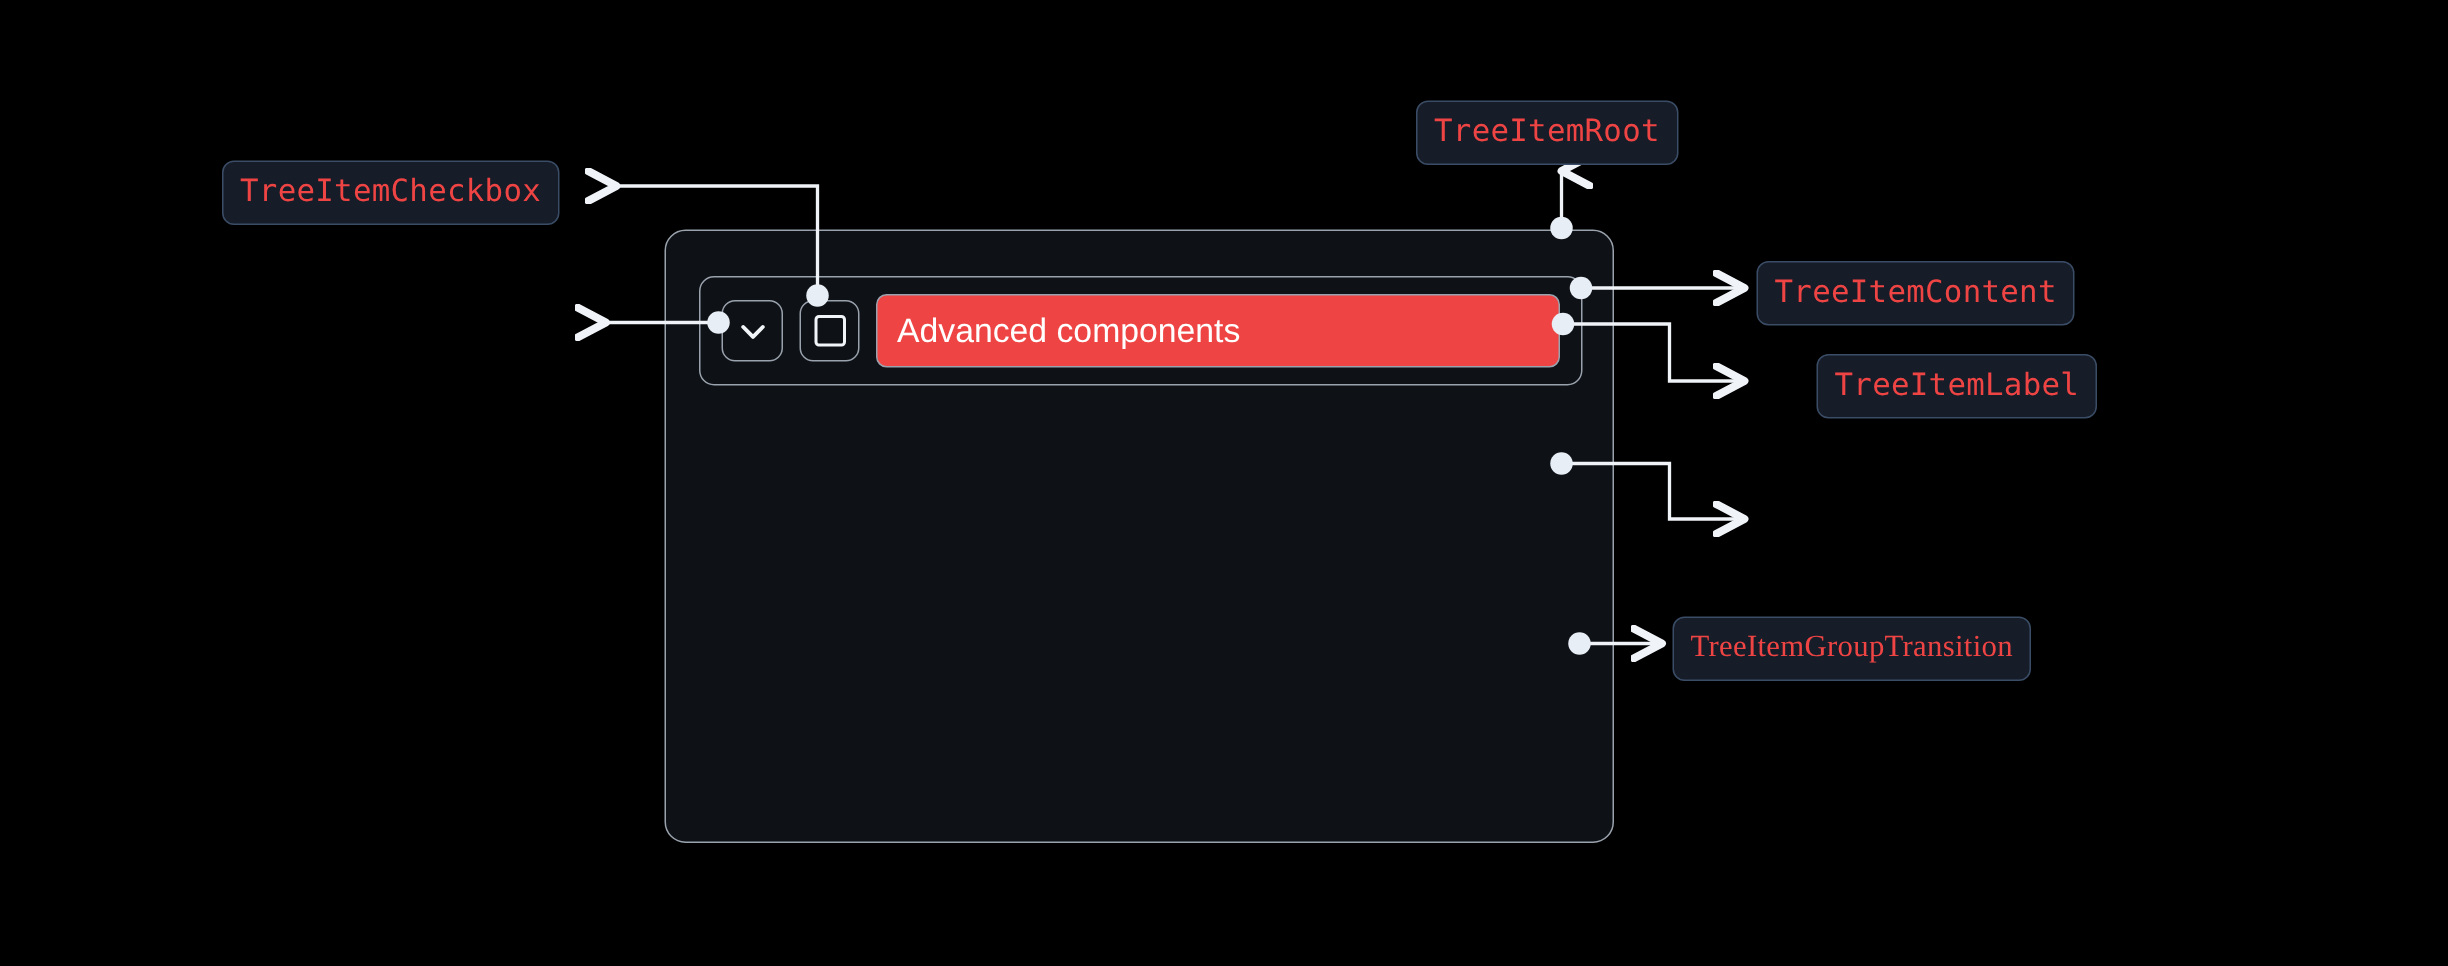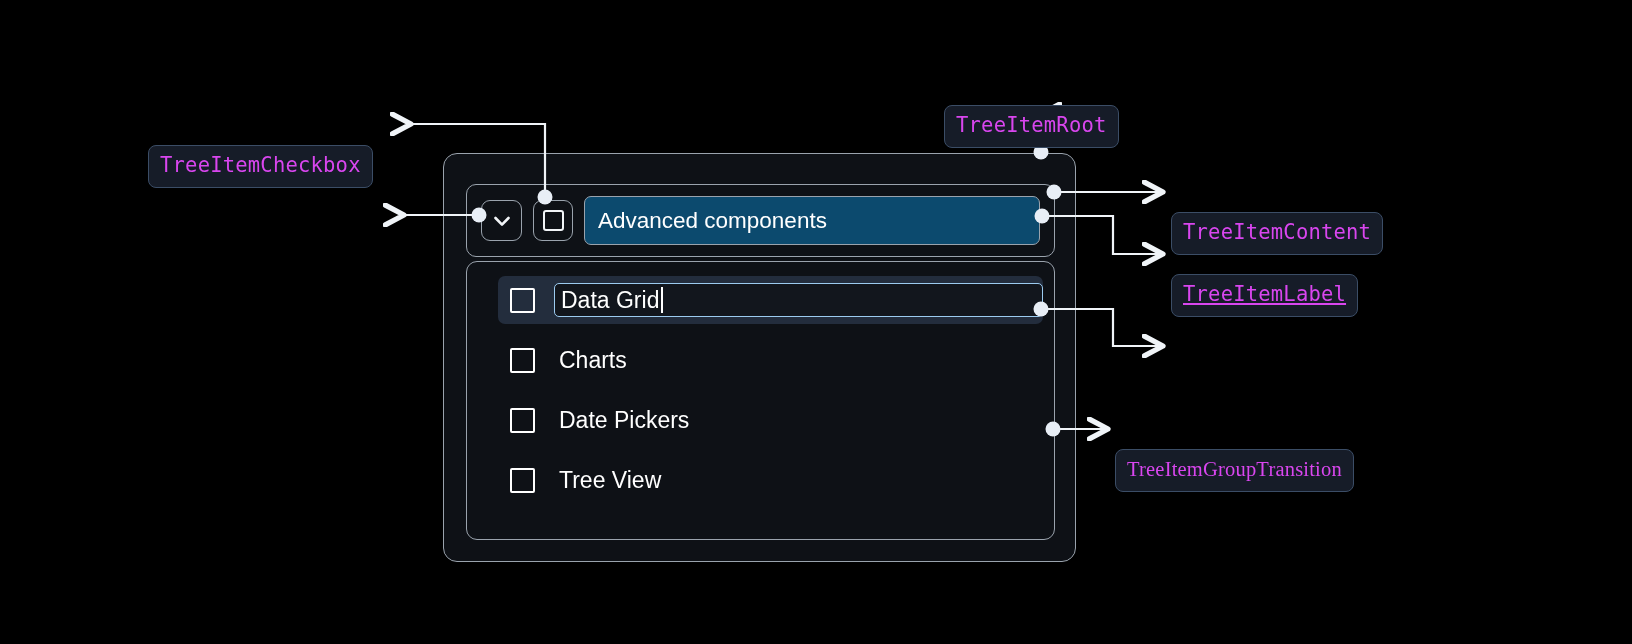--- a/index.html
+++ b/index.html
@@ -31,29 +31,28 @@
     z-index: 5;
   }
 
   
   .chip {
     position: absolute;
     box-sizing: border-box;
     background: #161c28;
     border: 1.5px solid #3b4d66;
     border-radius: 8px;
-    color: #d946ef;
+    color: #ef4444;
     font-family: "DejaVu Sans Mono", "Liberation Mono", monospace;
     font-size: 20.5px;
     letter-spacing: 0.2px;
     line-height: 1;
     padding: 9px 11px 11px 11px;
     white-space: nowrap;
     z-index: 8;
-    margin-top: 38px;
   }
 
   
   .tree-root {
     position: absolute;
     left: 443px;
     top: 153px;
     width: 633px;
     height: 409px;
     box-sizing: border-box;
@@ -114,21 +113,21 @@
     border-radius: 3px;
     background: transparent;
   }
 
   .tree-label {
     flex: 1 1 auto;
     height: 49px;
     box-sizing: border-box;
     border: 1.5px solid #9aa3ad;
     border-radius: 7px;
-    background: #0c4a6e;
+    background: #ef4444;
     display: flex;
     align-items: center;
     padding-left: 13px;
     font-size: 22.5px;
     color: #ffffff;
   }
 
   .tree-group {
     position: absolute;
     left: 22px;
@@ -210,46 +209,20 @@
         </span>
       </div>
       <div class="cb-container">
         <span class="checkbox-sq"></span>
       </div>
       <div class="tree-label">
         <span>Advanced components</span>
       </div>
     </div>
 
-    <div class="tree-group">
-
-      <div class="tree-item selected" style="top:14px;">
-        <span class="item-cb"></span>
-        <span class="label-input">
-          <span>Data Grid</span>
-          <span class="caret"></span>
-        </span>
-      </div>
-
-      <div class="tree-item" style="top:74px;">
-        <span class="item-cb"></span>
-        <span class="item-text">Charts</span>
-      </div>
-
-      <div class="tree-item" style="top:134px;">
-        <span class="item-cb"></span>
-        <span class="item-text">Date Pickers</span>
-      </div>
-
-      <div class="tree-item" style="top:194px;">
-        <span class="item-cb"></span>
-        <span class="item-text">Tree View</span>
-      </div>
-
-    </div>
   </div>
 
   <svg id="connectors" viewBox="0 0 1632 644" width="1632" height="644">
     <defs>
       <marker id="arrR" markerWidth="11" markerHeight="11" refX="9.5" refY="5.5" orient="auto">
         <path d="M1,1 L9.5,5.5 L1,10" fill="none" stroke="#f0f4f8" stroke-width="2.4" stroke-linecap="round" stroke-linejoin="round"></path>
       </marker>
       <marker id="arrL" markerWidth="11" markerHeight="11" refX="1.5" refY="5.5" orient="auto">
         <path d="M10,1 L1.5,5.5 L10,10" fill="none" stroke="#f0f4f8" stroke-width="2.4" stroke-linecap="round" stroke-linejoin="round"></path>
       </marker>
@@ -286,18 +259,18 @@
     </g>
   </svg>
 
   <div class="chip" style="left:148px; top:107px;">TreeItemCheckbox</div>
 
 
   <div class="chip" style="left:944px; top:67px;">TreeItemRoot</div>
 
   <div class="chip" style="left:1171px; top:174px;">TreeItemContent</div>
 
-  <div class="chip" style="left:1171px; top:236px;text-decoration:underline;">TreeItemLabel</div>
+  <div class="chip" style="left:1211px; top:236px;">TreeItemLabel</div>
 
 
   <div class="chip" style="left:1115px; top:411px;font-family:Liberation Serif, serif;">TreeItemGroupTransition</div>
 
 </div>
 
 </body></html>

